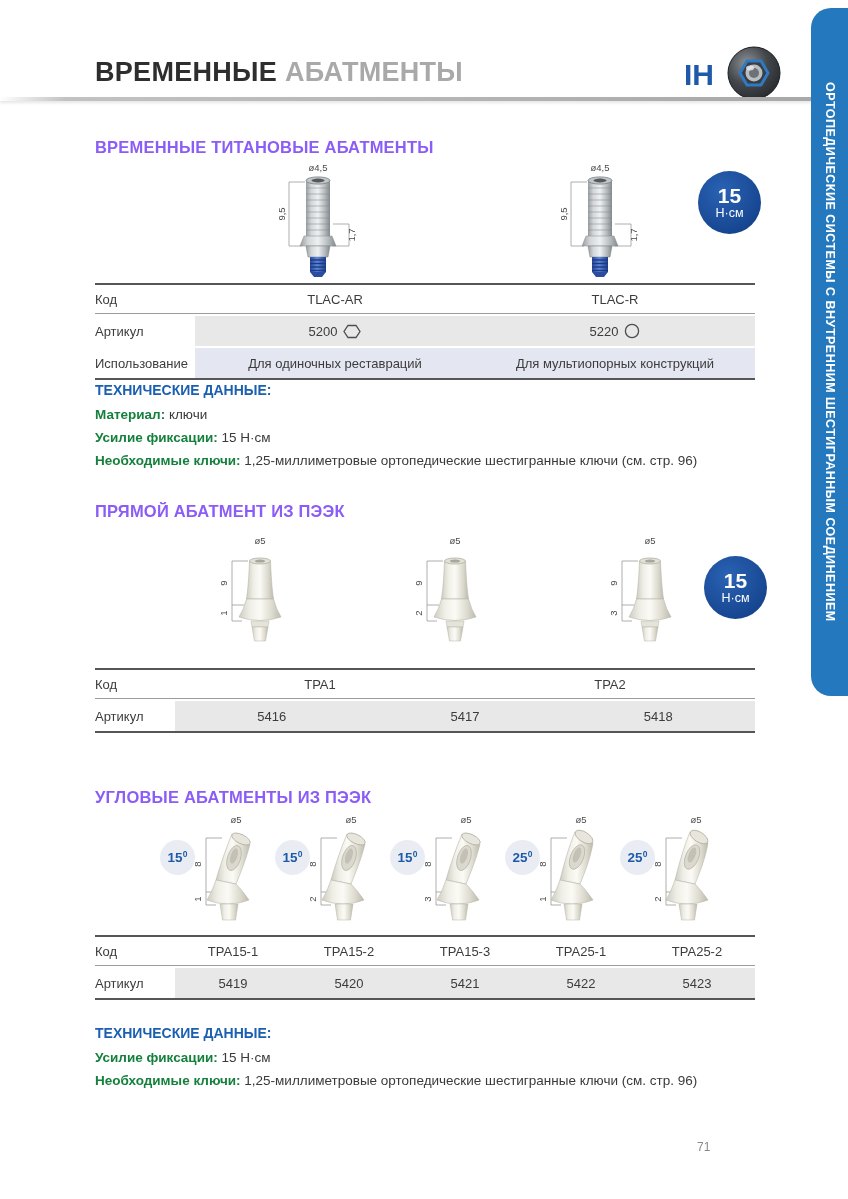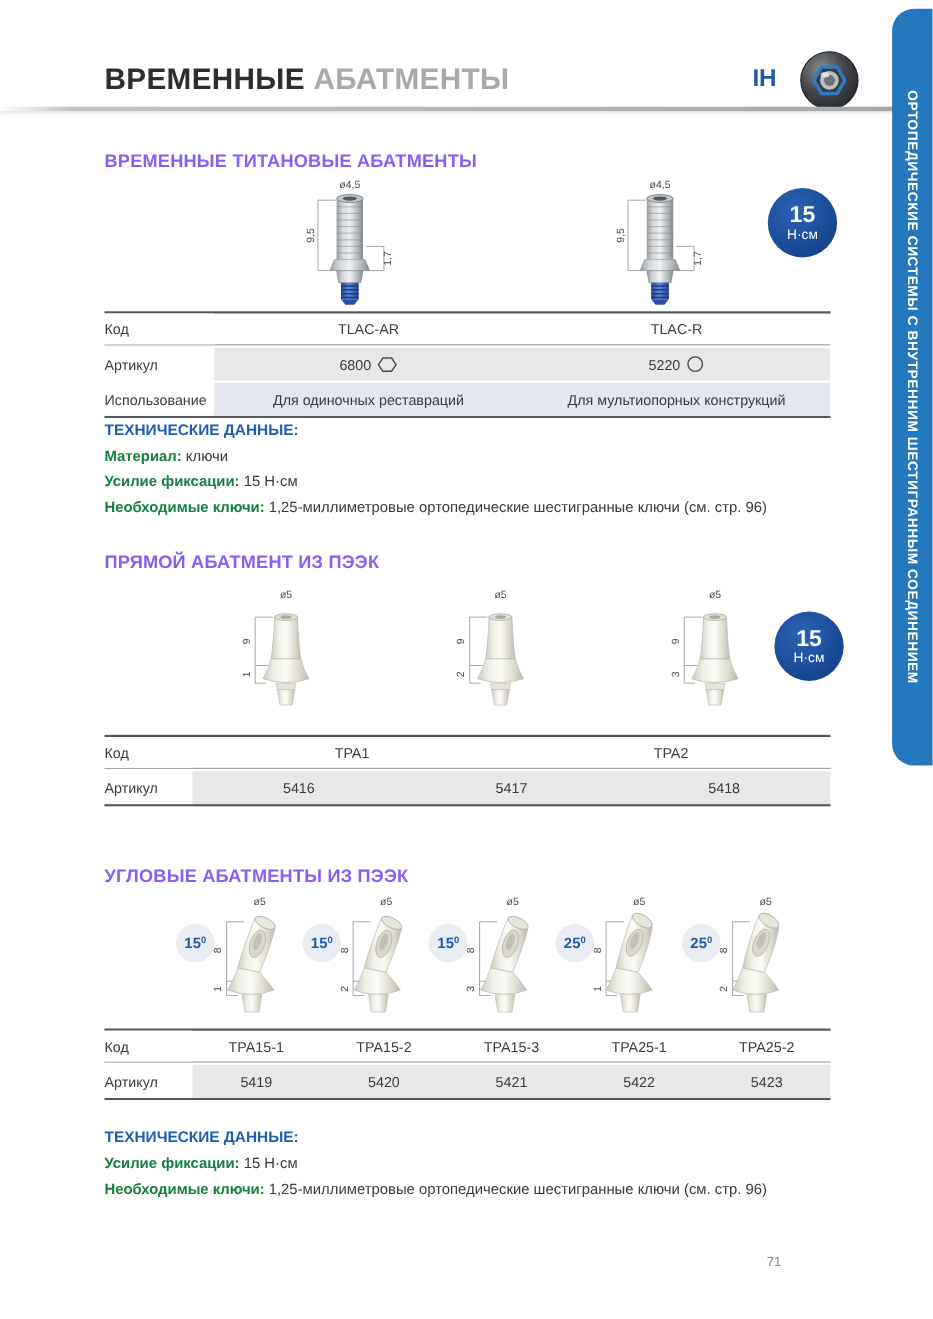--- a/index.html
+++ b/index.html
@@ -3,21 +3,21 @@
 <meta charset="utf-8">
 <style>
   * { margin:0; padding:0; box-sizing:border-box; }
   body { background:#e9e9e9; font-family:"Liberation Sans", sans-serif; }
   .page { position:relative; width:848px; height:1199px; background:#ffffff; overflow:hidden; margin:0 auto; }
 
   
   .main-title { position:absolute; left:95px; top:57px; font-size:27px; font-weight:bold; letter-spacing:.3px; white-space:nowrap; }
   .main-title .t-bold { color:#2e2e2e; }
   .main-title .t-light { color:#a9a9a9; }
-  .logo-ih { position:absolute; left:684px; top:58px; font-size:22px; font-weight:bold; color:#1e5aa8; }
+  .logo-ih { position:absolute; left:684px; top:58px; font-size:30px; font-weight:bold; color:#1e5aa8; }
   .bolt-icon { position:absolute; left:727px; top:46px; }
   .divider { position:absolute; left:0; top:97px; width:812px; height:4px;
              background:linear-gradient(to right, rgba(195,195,195,0) 0%, #c2c2c2 8%, #a8a8a8 100%);
              box-shadow:0 2px 3px rgba(0,0,0,.10); }
 
   
   .side-tab { position:absolute; right:0; top:8px; width:37px; height:688px; background:#2478bd;
               border-radius:20px 0 0 20px; display:flex; align-items:center; justify-content:center; }
   .side-tab span { writing-mode:vertical-rl; color:#ffffff; font-weight:bold; font-size:12.5px;
                    letter-spacing:.5px; white-space:nowrap; }
@@ -185,21 +185,21 @@
       <div class="lbl">Код</div>
       <div class="band">
         <div class="cell">TLAC-AR</div>
         <div class="cell">TLAC-R</div>
       </div>
     </div>
     <div class="trow sku-row">
       <div class="lbl">Артикул</div>
       <div class="band gray">
         <div class="cell">
-          <span>6800</span>
+          <span>5200</span>
           <svg width="18" height="15" viewBox="0 0 18 15">
               <polygon points="5,1.5 13,1.5 17,7.5 13,13.5 5,13.5 1,7.5" fill="none" stroke="#4d4d4d" stroke-width="1.3"></polygon>
             </svg>
         </div>
         <div class="cell">
           <span>5220</span>
           <svg width="16" height="16" viewBox="0 0 16 16">
               <circle cx="8" cy="8" r="6.6" fill="none" stroke="#4d4d4d" stroke-width="1.3"></circle>
             </svg>
         </div>

